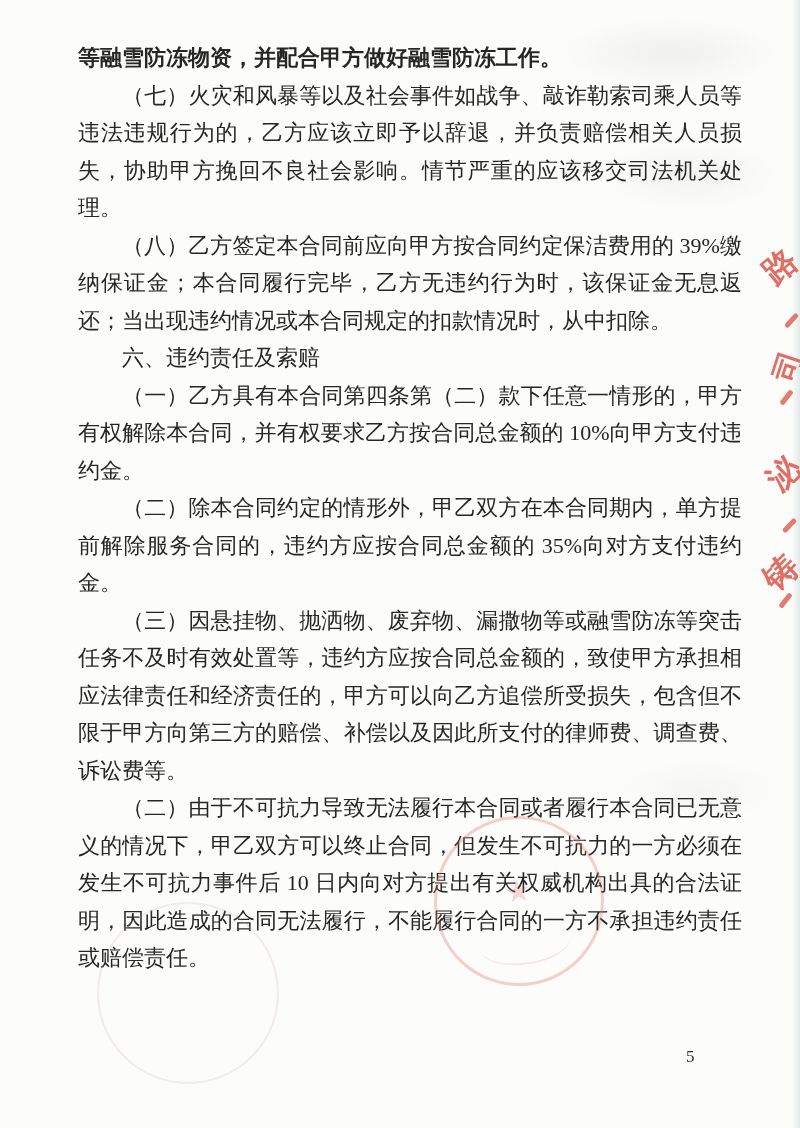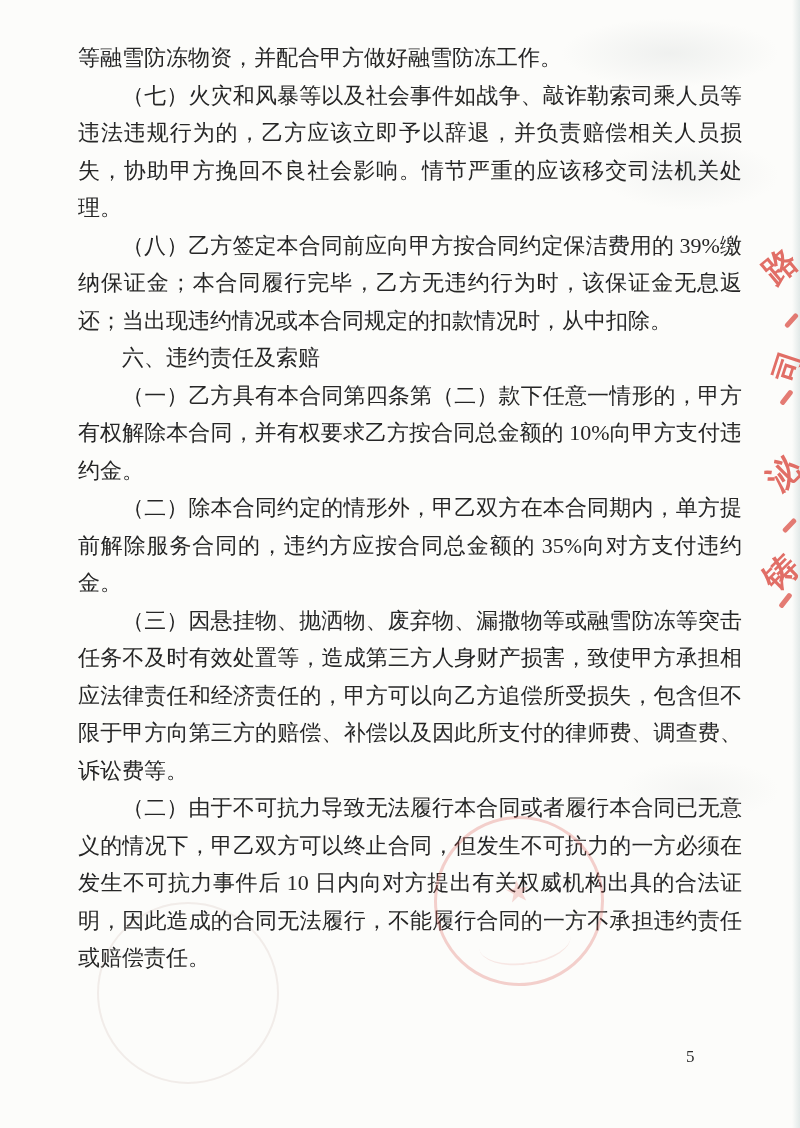--- a/index.html
+++ b/index.html
@@ -25,21 +25,21 @@
   .scan-edge {
     position:absolute; right:0; top:0; width:8px; height:100%;
     background:linear-gradient(to right, rgba(215,224,223,0), #e2e9e8);
   }
   .content {
     position:absolute; left:78px; top:39px; width:664px;
     font-size:22px; line-height:37.5px; color:#262626;
     text-align:justify;
   }
   .content p { margin:0; text-indent:2em; }
-  .content p.no-indent { text-indent:0; }
+  .content p.no-indent { text-indent:0;font-weight:bold; }
   .content p.heading { font-weight:normal; }
   .page-number {
     position:absolute; left:686px; top:1047px;
     font-size:17px; color:#2e2e2e;
   }
   
   .stamp-center {
     position:absolute; left:434px; top:816px;
     width:164px; height:164px; border-radius:50%;
     border:3px solid rgba(222,104,96,0.30);
@@ -89,21 +89,21 @@
   <span class="blob b3"></span>
   <span class="scan-edge"></span>
 
   <div class="content" id="paragraphs">
       <p class="body no-indent">等融雪防冻物资，并配合甲方做好融雪防冻工作。</p>
       <p class="body">（七）火灾和风暴等以及社会事件如战争、敲诈勒索司乘人员等违法违规行为的，乙方应该立即予以辞退，并负责赔偿相关人员损失，协助甲方挽回不良社会影响。情节严重的应该移交司法机关处理。</p>
       <p class="body">（八）乙方签定本合同前应向甲方按合同约定保洁费用的 39%缴纳保证金；本合同履行完毕，乙方无违约行为时，该保证金无息返还；当出现违约情况或本合同规定的扣款情况时，从中扣除。</p>
       <p class="heading">六、违约责任及索赔</p>
       <p class="body">（一）乙方具有本合同第四条第（二）款下任意一情形的，甲方有权解除本合同，并有权要求乙方按合同总金额的 10%向甲方支付违约金。</p>
       <p class="body">（二）除本合同约定的情形外，甲乙双方在本合同期内，单方提前解除服务合同的，违约方应按合同总金额的 35%向对方支付违约金。</p>
-      <p class="body">（三）因悬挂物、抛洒物、废弃物、漏撒物等或融雪防冻等突击任务不及时有效处置等，造成第三方人身财产损害，致使甲方承担相应法律责任和经济责任的，甲方可以向乙方追偿所受损失，包含但不限于甲方向第三方的赔偿、补偿以及因此所支付的律师费、调查费、诉讼费等。</p>
+      <p class="body">（三）因悬挂物、抛洒物、废弃物、漏撒物等或融雪防冻等突击任务不及时有效处置等，违约方应按合同总金额的，致使甲方承担相应法律责任和经济责任的，甲方可以向乙方追偿所受损失，包含但不限于甲方向第三方的赔偿、补偿以及因此所支付的律师费、调查费、诉讼费等。</p>
       <p class="body">（二）由于不可抗力导致无法履行本合同或者履行本合同已无意义的情况下，甲乙双方可以终止合同，但发生不可抗力的一方必须在发生不可抗力事件后 10 日内向对方提出有关权威机构出具的合法证明，因此造成的合同无法履行，不能履行合同的一方不承担违约责任或赔偿责任。</p>
     </div>
 
   <div class="stamp-center">
     <span class="seal-star">★</span>
     <span class="seal-inner-arc"></span>
   </div>
 
   <div class="stamp-left"></div>
 

